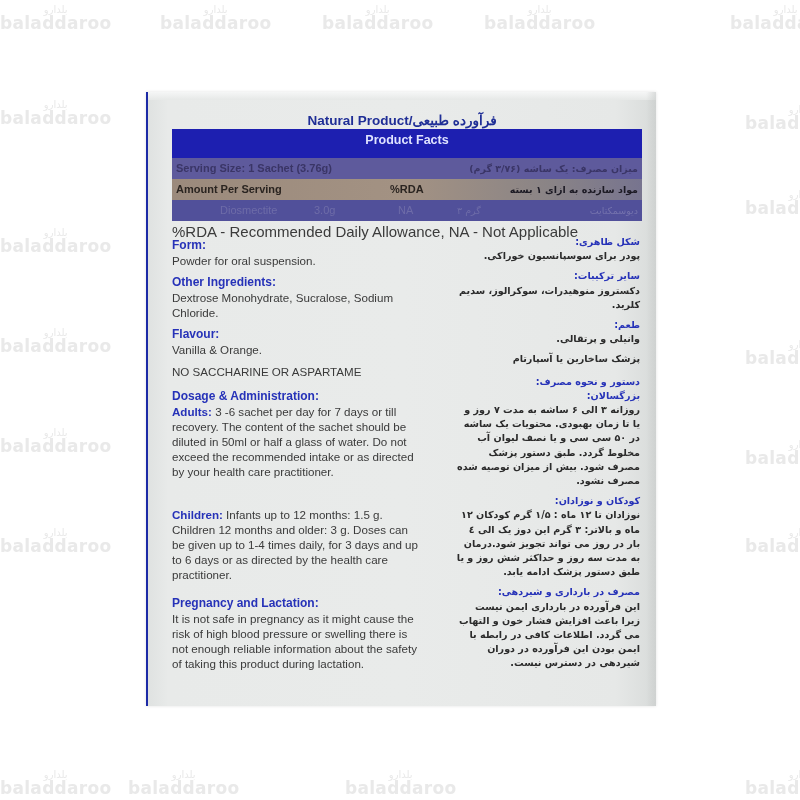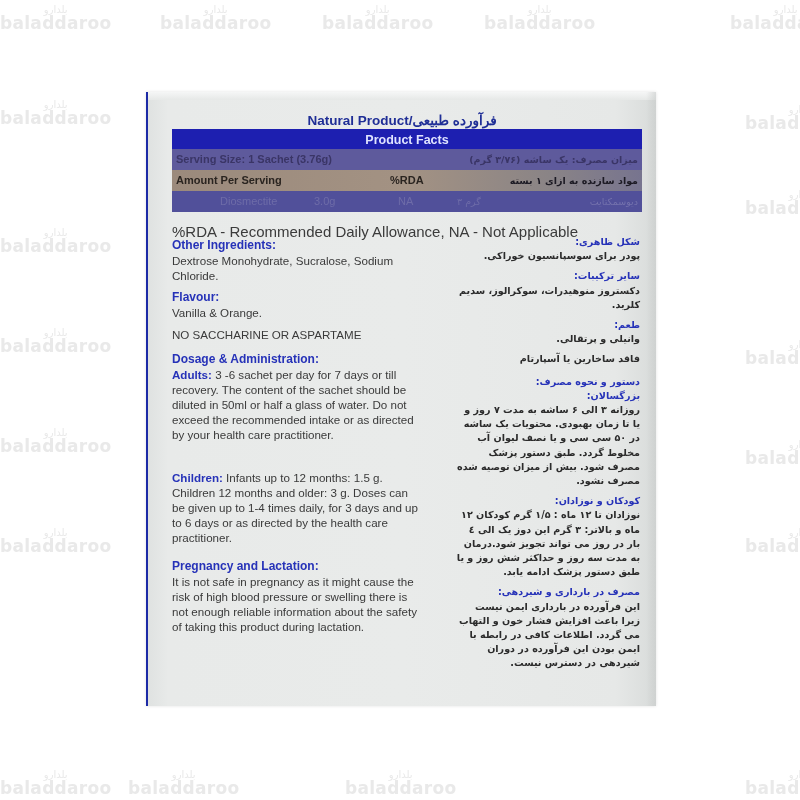--- a/index.html
+++ b/index.html
@@ -31,21 +31,21 @@
     }
     .title {
       position: absolute; left: 24px; right: 24px; top: 20px;
       text-align: center; color: #1f2e96; font-weight: bold; font-size: 13.5px;
     }
     .facts {
       position: absolute; left: 24px; width: 470px; top: 37px;
       font-size: 11px;
     }
     .facts .hdr {
-      height: 20px; line-height: 22px; background: #1d1fb0; color: #dfe3ff;
+      height: 29px; line-height: 22px; background: #1d1fb0; color: #dfe3ff;
       text-align: center; font-weight: bold; font-size: 12.5px;
     }
     .facts .row {
       height: 21px; line-height: 21px; display: flex; align-items: flex-end;
       padding: 0 4px; position: relative; font-weight: bold;
     }
     .row.serving { background: #5e5a9c; color: #3a3566; }
     .row.amount { background: linear-gradient(90deg, #9b8a7c 0%, #a39283 50%, #8a8486 80%, #77748f 100%); color: #2a2420; }
     .row.dios { background: #51509a; color: #6e6ca8; font-weight: normal; padding-left: 48px; }
     .row .fa { position: absolute; right: 4px; direction: rtl; font-family: "DejaVu Sans", sans-serif; font-size: 9.5px; margin-top: 16px; }
@@ -174,20 +174,24 @@
       <span class="c2" style="left:142px">3.0g</span>
       <span class="c2" style="left:226px">NA</span>
       <span class="c2" style="left:285px; font-family:'DejaVu Sans',sans-serif; font-size:9.5px">۳ گرم</span>
       <span class="fa">دیوسمکتایت</span>
     </div>
   </div>
   <div class="rda-note">%RDA - Recommended Daily Allowance, NA - Not Applicable</div>
 
   <div class="en-col">
     <div class="blk">
+      <div class="h">Form:</div>
+      <div>Powder for oral suspension.</div>
+    </div>
+    <div class="blk">
       <div class="h">Other Ingredients:</div>
       <div>Dextrose Monohydrate, Sucralose, Sodium Chloride.</div>
     </div>
     <div class="blk">
       <div class="h">Flavour:</div>
       <div>Vanilla &amp; Orange.</div>
     </div>
     <div class="blk" style="margin-bottom:10px">NO SACCHARINE OR ASPARTAME</div>
     <div class="blk" style="margin-bottom:28px">
       <div class="h">Dosage &amp; Administration:</div>
@@ -206,21 +210,21 @@
       <div>پودر برای سوسپانسیون خوراکی.</div>
     </div>
     <div class="blk">
       <div class="h">سایر ترکیبات:</div>
       <div>دکستروز منوهیدرات، سوکرالوز، سدیم کلرید.</div>
     </div>
     <div class="blk">
       <div class="h">طعم:</div>
       <div>وانیلی و پرتقالی.</div>
     </div>
-    <div class="blk" style="margin-bottom:8px">فاقد ساخارین یا آسپارتام</div>
+    <div class="blk" style="margin-bottom:8px">پزشک ساخارین یا آسپارتام</div>
     <div class="blk">
       <div class="h">دستور و نحوه مصرف:</div>
       <div class="h">بزرگسالان:</div>
       <div>روزانه ۳ الی ۶ ساشه به مدت ۷ روز و یا تا زمان بهبودی. محتویات یک ساشه در ۵۰ سی سی و یا نصف لیوان آب مخلوط گردد. طبق دستور پزشک مصرف شود. بیش از میزان توصیه شده مصرف نشود.</div>
     </div>
     <div class="blk">
       <div class="h">کودکان و نوزادان:</div>
       <div>نوزادان تا ۱۲ ماه : ۱/۵ گرم کودکان ۱۲ ماه و بالاتر: ۳ گرم این دوز یک الی ٤ بار در روز می تواند تجویز شود.درمان به مدت سه روز و حداکثر شش روز و یا طبق دستور پزشک ادامه یابد.</div>
     </div>
     <div class="blk">

